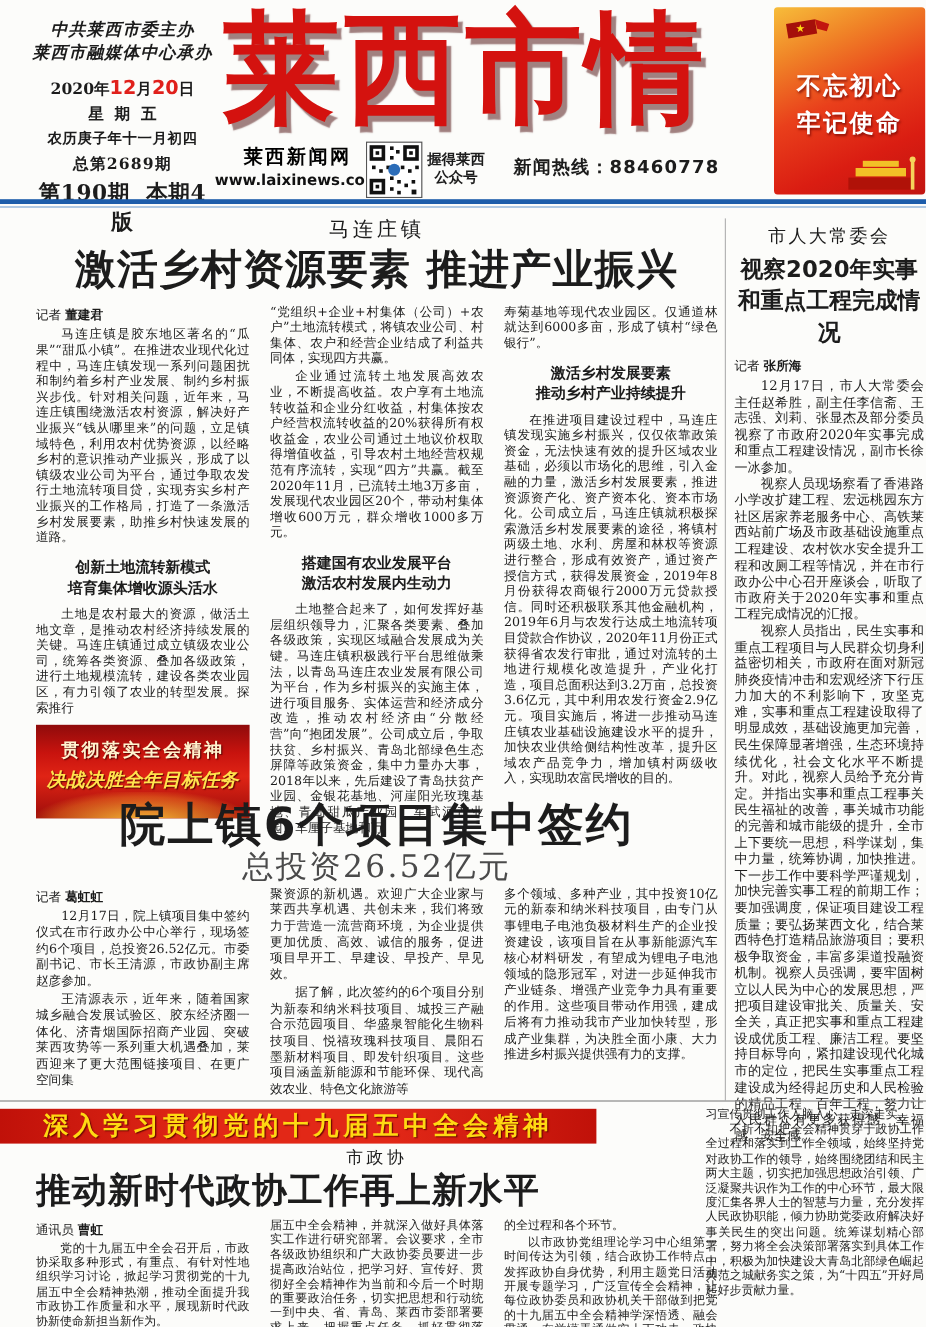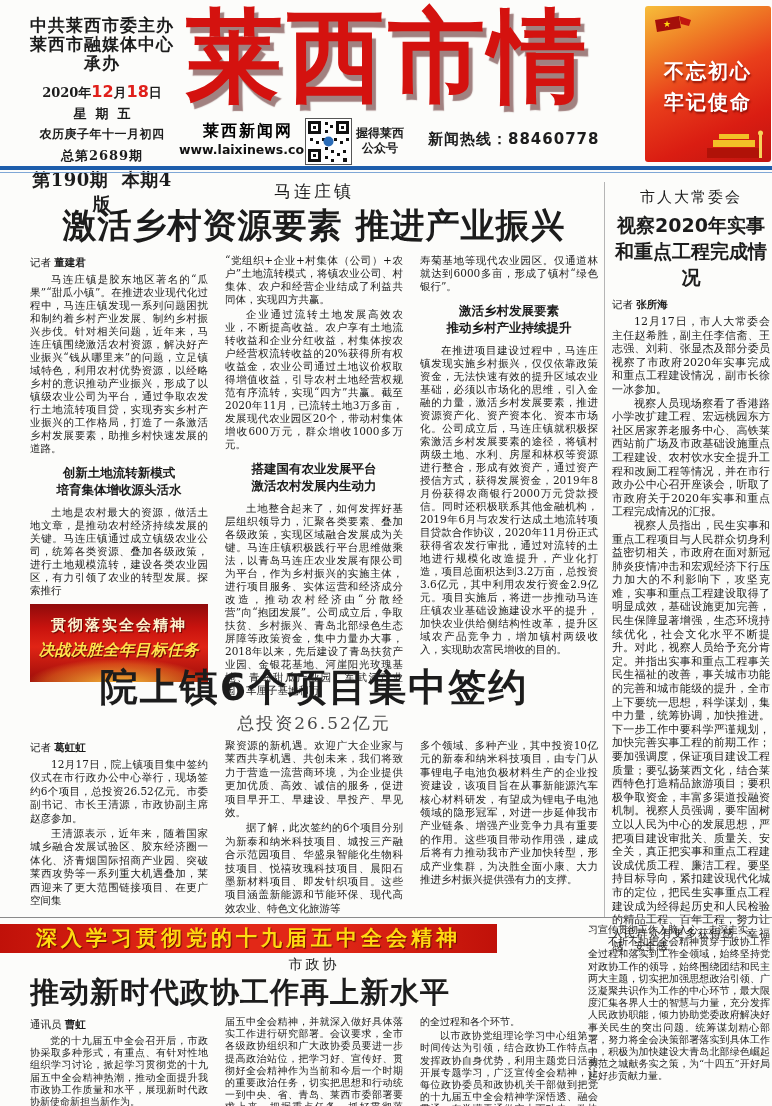--- a/index.html
+++ b/index.html
@@ -4,21 +4,21 @@
 <style>
   html,body{margin:0;padding:0;}
   .page{position:relative;width:772px;height:1106px;background:#fcfcfa;overflow:hidden;
         font-family:"DejaVu Serif","Liberation Serif",serif;color:#1c1c1c;}
   .abs{position:absolute;}
   .pre{white-space:pre-line;}
   .sans{font-family:"DejaVu Sans","Liberation Sans",sans-serif;}
 
   
   .header-left{left:26px;top:16px;width:152px;text-align:center;}
-  .pub-line{font-size:17px;font-weight:bold;letter-spacing:1px;line-height:19px;}
+  .pub-line{font-size:14px;font-weight:bold;letter-spacing:1px;line-height:19px;font-style:italic;}
   .date-row{margin-top:9px;font-size:13px;font-weight:bold;}
   .date-row .num{color:#e0201b;font-size:16px;font-family:"DejaVu Sans","Liberation Sans",sans-serif;}
   .weekday{font-size:13px;font-weight:bold;letter-spacing:9px;margin-top:3px;padding-left:9px;}
   .lunar{font-size:12px;font-weight:bold;margin-top:3px;letter-spacing:0.5px;}
   .issue1{font-size:13px;font-weight:bold;margin-top:4px;letter-spacing:1px;}
   .issue2{font-size:18px;font-weight:bold;margin-top:3px;letter-spacing:0.5px;}
 
   .masthead{left:162px;top:-6px;width:452px;height:124px;text-align:center;
     font-size:97px;line-height:124px;font-weight:bold;color:#d4120f;letter-spacing:4px;
     text-shadow:4px 5px 1px rgba(70,5,5,0.5);transform:scaleY(1.04);}
@@ -77,21 +77,21 @@
   .vline{left:604px;top:182px;width:1px;height:735px;background:#b5b5b5;}
   .right-col{left:612px;top:188px;width:158px;}
   .right-col .kicker{font-size:15px;letter-spacing:2px;}
   .headline-r{text-align:center;font-weight:900;font-size:19px;line-height:26px;margin-top:5px;}
   .right-col p{margin:0;font-size:11px;line-height:13.6px;text-align:justify;text-indent:2em;}
   .right-col .byline{margin:8px 0 3px 0;}
 
   
   .art2{left:30px;top:664px;width:568px;}
   .headline2{text-align:center;font-weight:900;font-size:38px;line-height:46px;letter-spacing:2px;}
-  .subheadline2{text-align:center;font-size:17px;color:#4a4a4a;letter-spacing:2px;line-height:24px;margin-top:1px;}
+  .subheadline2{text-align:center;font-size:26px;color:#4a4a4a;letter-spacing:2px;line-height:24px;margin-top:1px;}
   .cols2{margin-top:4px;}
   .cols2 .col p{font-size:10.5px;line-height:13.4px;}
 
   .hrule{left:0;top:917px;width:772px;height:1px;background:#8a8a8a;}
 
   
   .banner2{left:0;top:924px;width:497px;height:29px;line-height:29px;text-align:center;
     background:linear-gradient(90deg,#c01109,#e22817 35%,#e22817 65%,#c01109);
     color:#ffd912;font-weight:900;font-size:21px;letter-spacing:4px;
     font-family:"DejaVu Sans","Liberation Sans",sans-serif;text-shadow:1px 1px 1px #6d0602;}
@@ -106,21 +106,21 @@
   .art3-col4 p.noind{text-indent:0;}
 </style>
 </head>
 <body>
 
 <div class="page">
 
   <div class="abs header-left">
     <div class="pub-line">中共莱西市委主办</div>
     <div class="pub-line">莱西市融媒体中心承办</div>
-    <div class="date-row"><span>2020年</span><span class="num">12</span><span>月</span><span class="num">18</span><span>日</span></div>
+    <div class="date-row"><span>2020年</span><span class="num">12</span><span>月</span><span class="num">20</span><span>日</span></div>
     <div class="weekday">星期五</div>
     <div class="lunar">农历庚子年十一月初四</div>
     <div class="issue1">总第2689期</div>
     <div class="issue2"><span>第190期</span>&nbsp;&nbsp;<span>本期4版</span></div>
   </div>
 
   <div class="abs masthead">莱西市情</div>
 
   <div class="abs logo-block">
     <svg class="logo-icon" viewBox="0 0 32 40">

